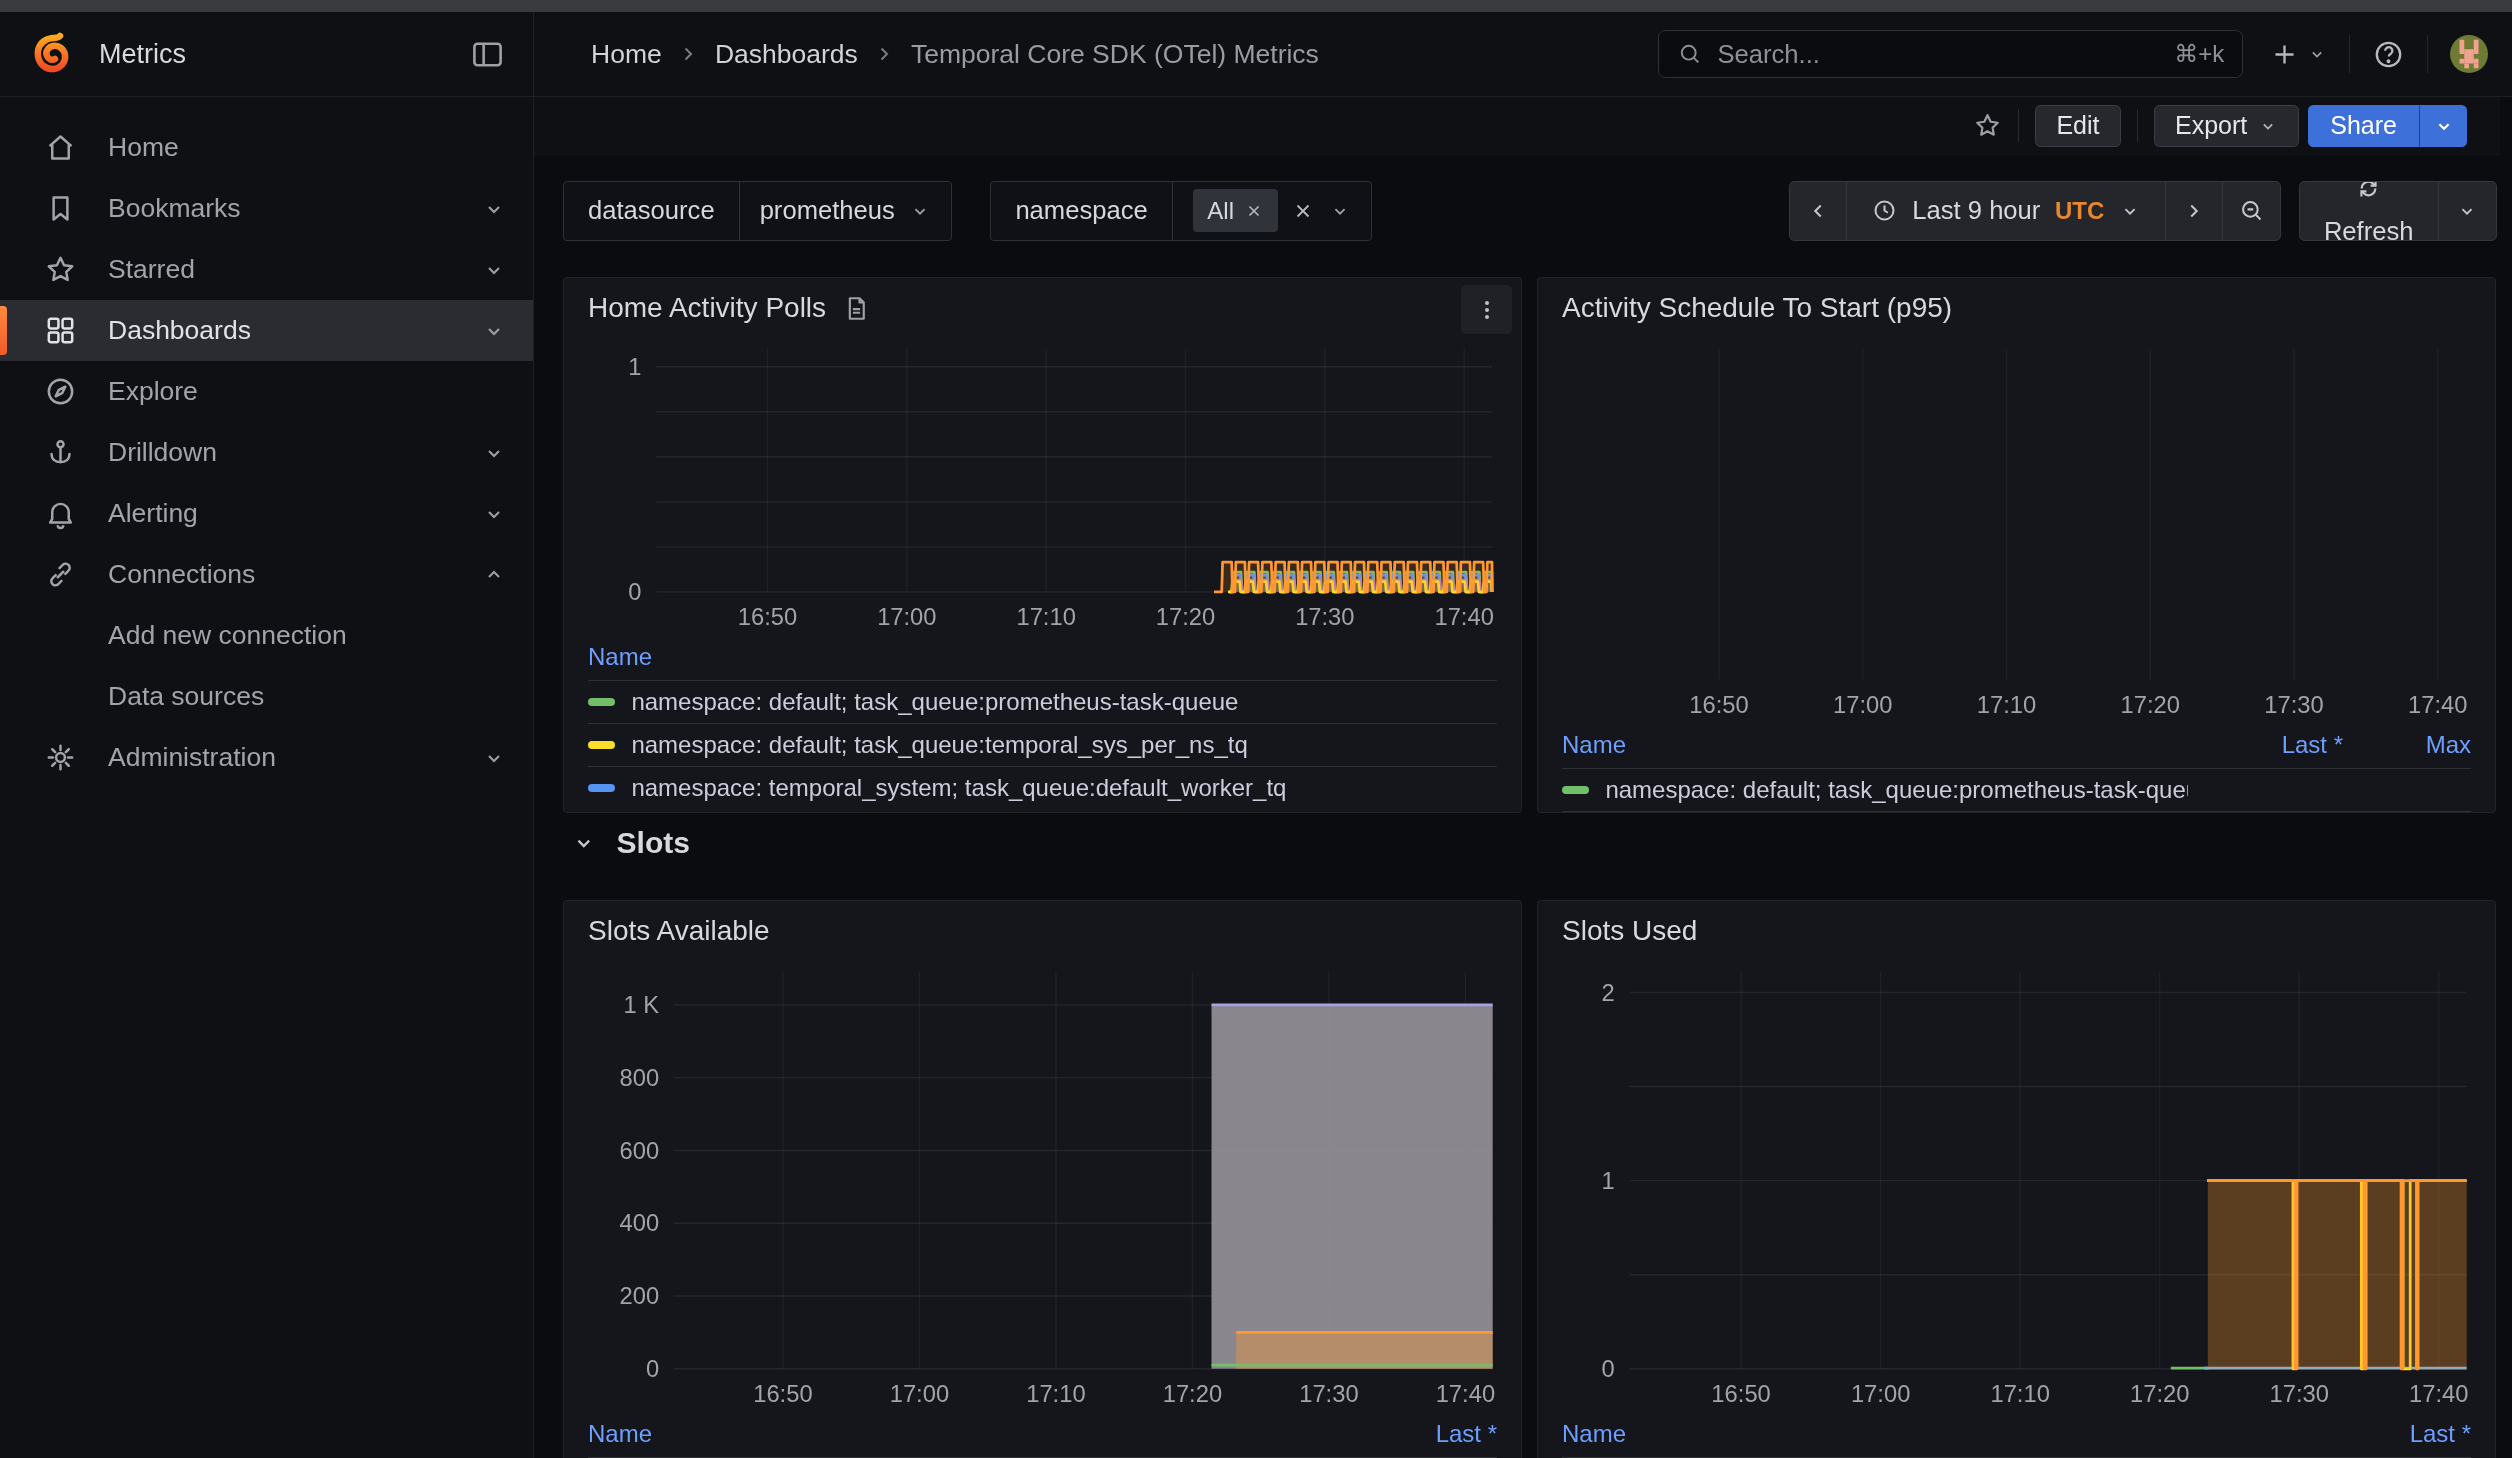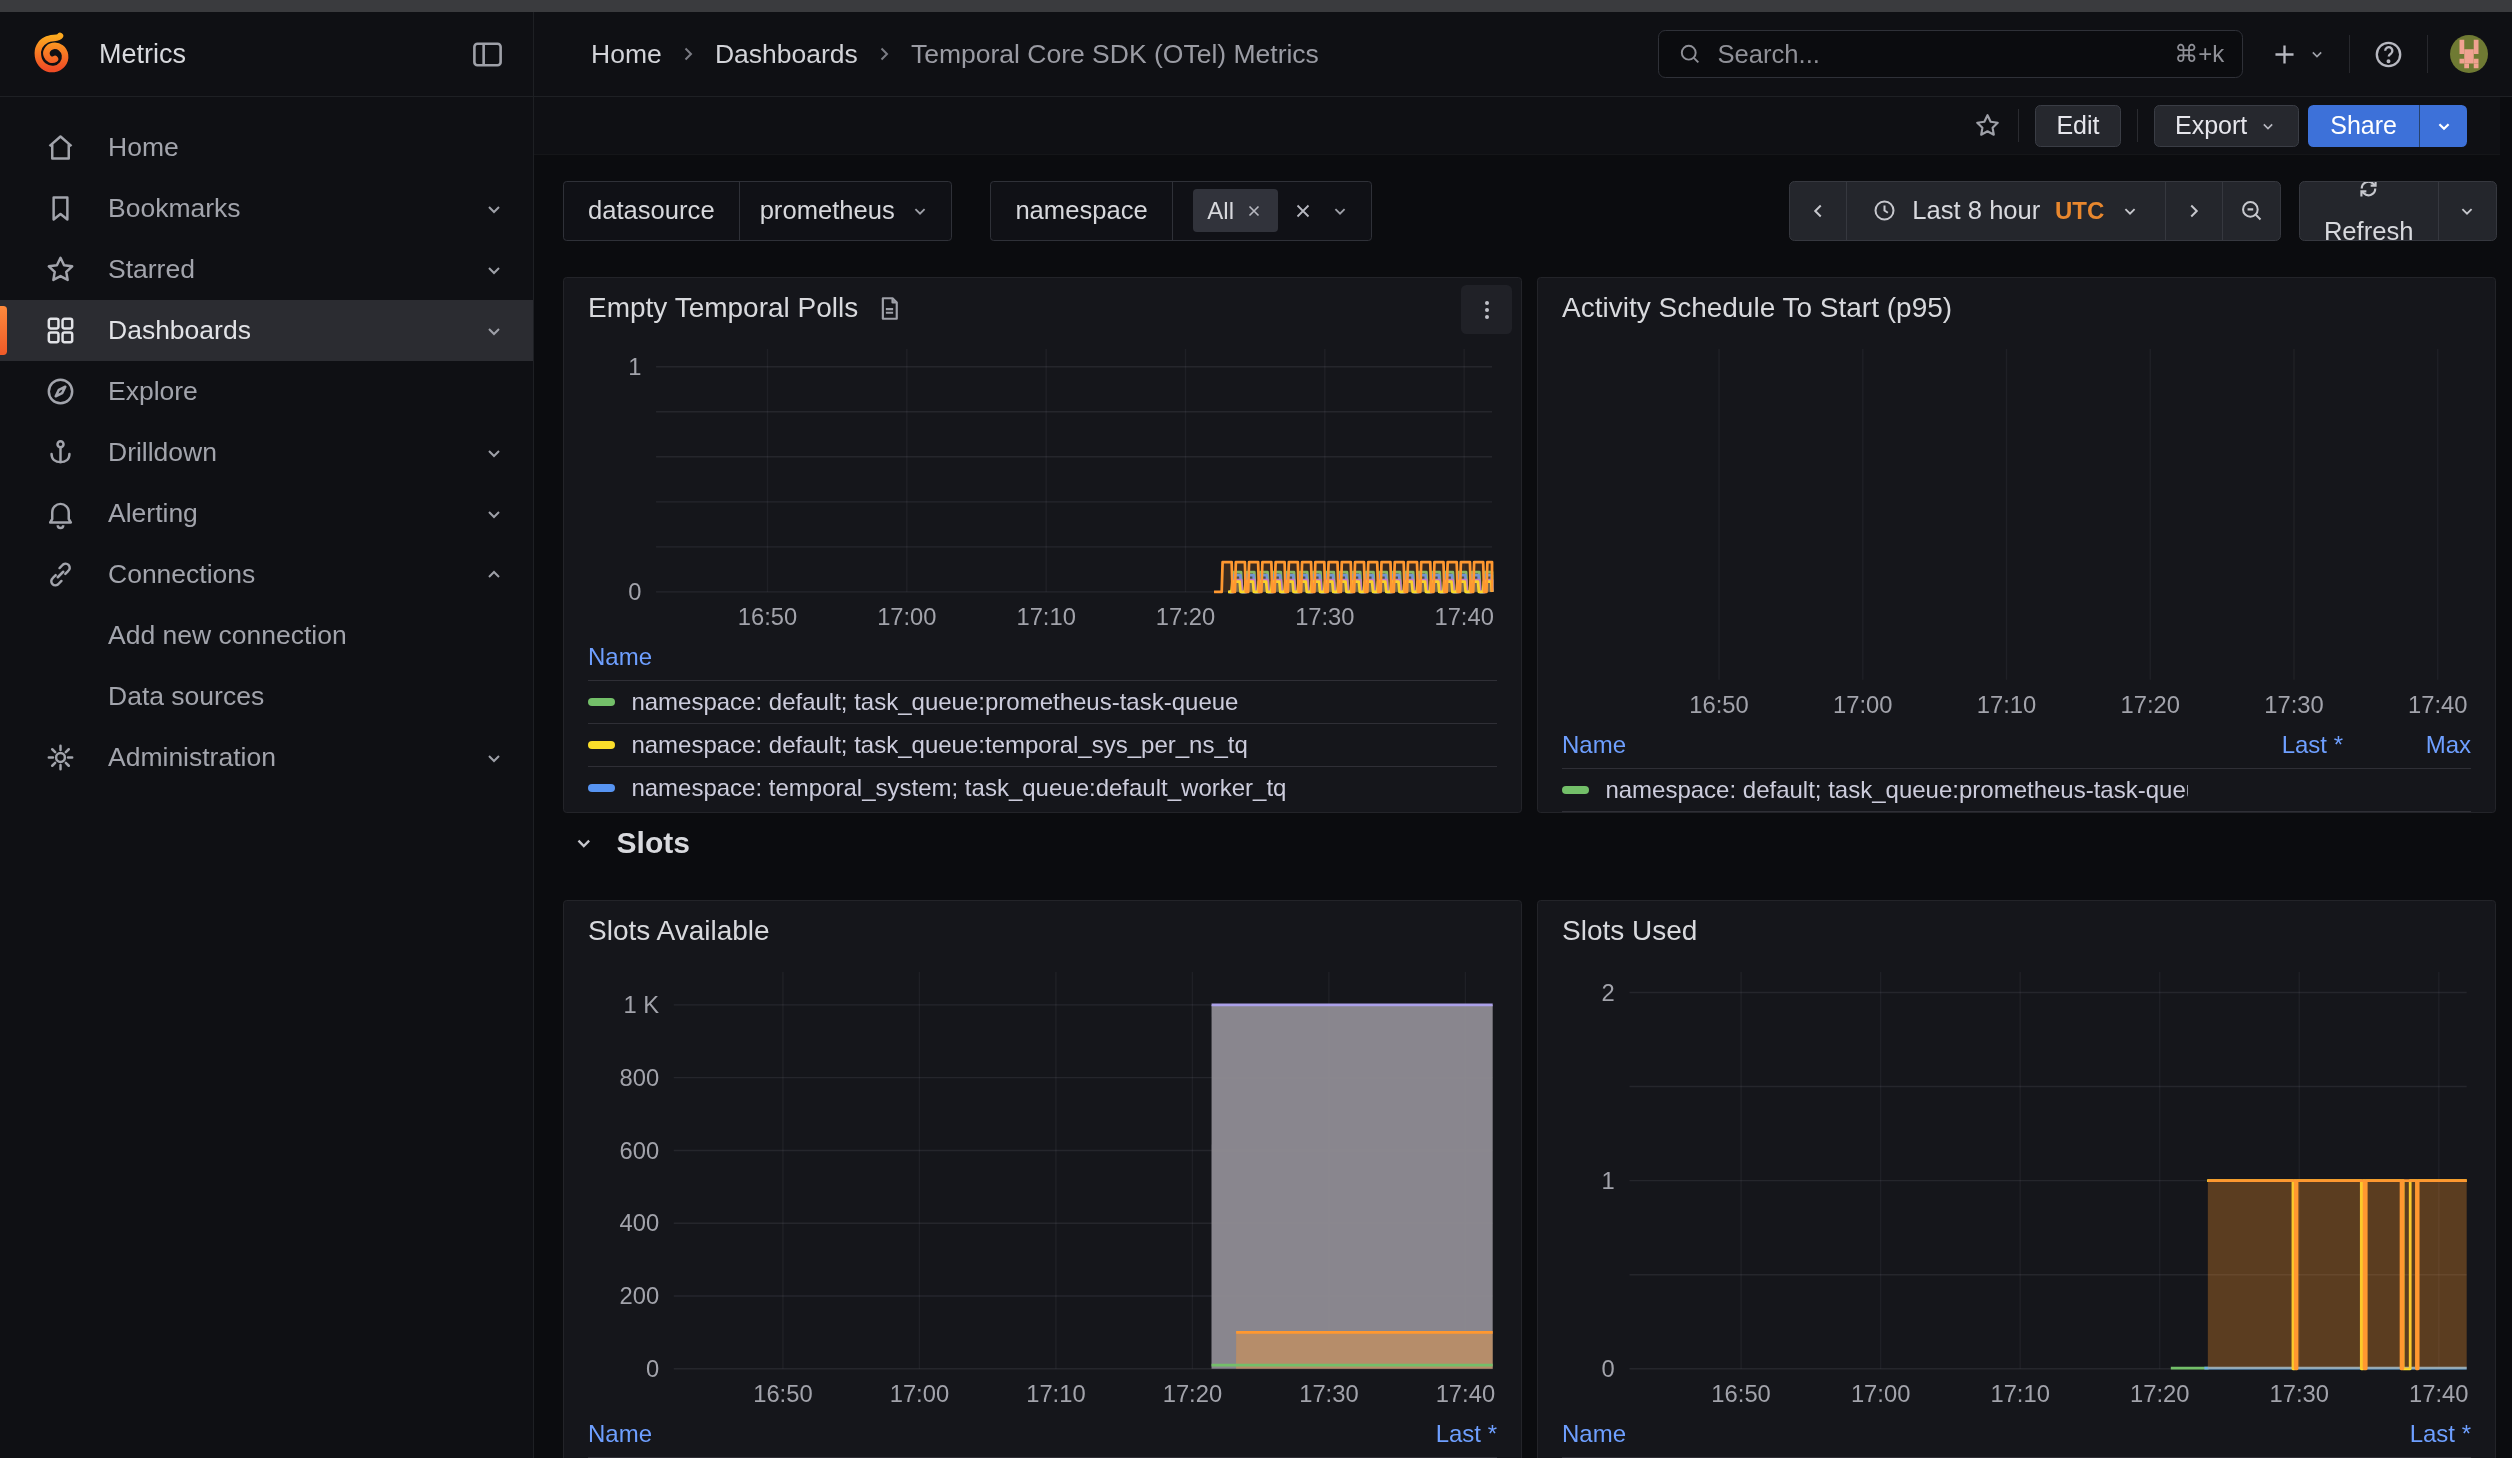--- a/index.html
+++ b/index.html
@@ -426,21 +426,21 @@
             </svg>
         </span>
       </div>
       <div class="tseg range-seg">
         <span class="icon">
           <svg viewBox="0 0 24 24" fill="none" stroke="currentColor" stroke-width="1.8">
               <circle cx="12" cy="12" r="8"></circle>
               <path d="M12 7.5V12l3 2"></path>
             </svg>
         </span>
-        <span>Last 8 hour</span>
+        <span>Last 9 hour</span>
         <span class="utc">UTC</span>
         <span class="icon chev" style="width:22px;height:22px;color:#c6c7cd;">
           <svg viewBox="0 0 24 24" fill="none" stroke="currentColor" stroke-width="2">
               <path d="M7 10l5 5 5-5"></path>
             </svg>
         </span>
       </div>
       <div class="tseg narrow">
         <span class="icon chev">
           <svg viewBox="0 0 24 24" fill="none" stroke="currentColor" stroke-width="2.2">
@@ -475,21 +475,21 @@
           <svg viewBox="0 0 24 24" fill="none" stroke="currentColor" stroke-width="2">
               <path d="M7 10l5 5 5-5"></path>
             </svg>
         </span>
       </div>
     </div>
   </div>
 
   <div class="panel panel-p1">
     <div class="panel-header">
-      <span class="panel-title">Empty Temporal Polls</span>
+      <span class="panel-title">Home Activity Polls</span>
       <span class="icon doc">
         <svg viewBox="0 0 24 24" fill="none" stroke="currentColor" stroke-width="1.8" stroke-linejoin="round">
             <path d="M6.5 3.5h8L18 7v13.5H6.5z"></path>
             <path d="M14.5 3.5V7H18"></path>
             <path d="M9 12.5h6M9 15.5h6"></path>
           </svg>
       </span>
     </div>
     <div class="kebab">
       <svg viewBox="0 0 24 24" fill="currentColor">

